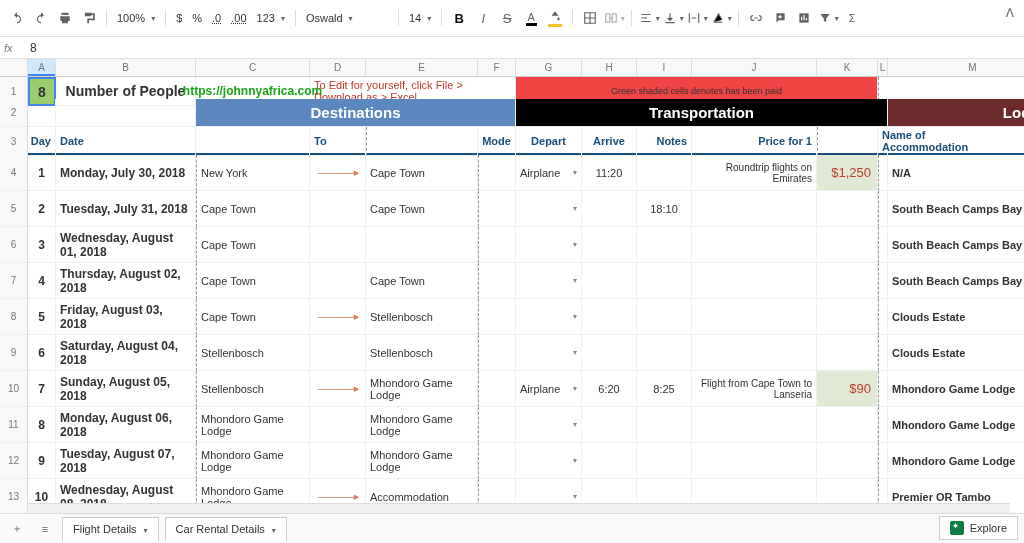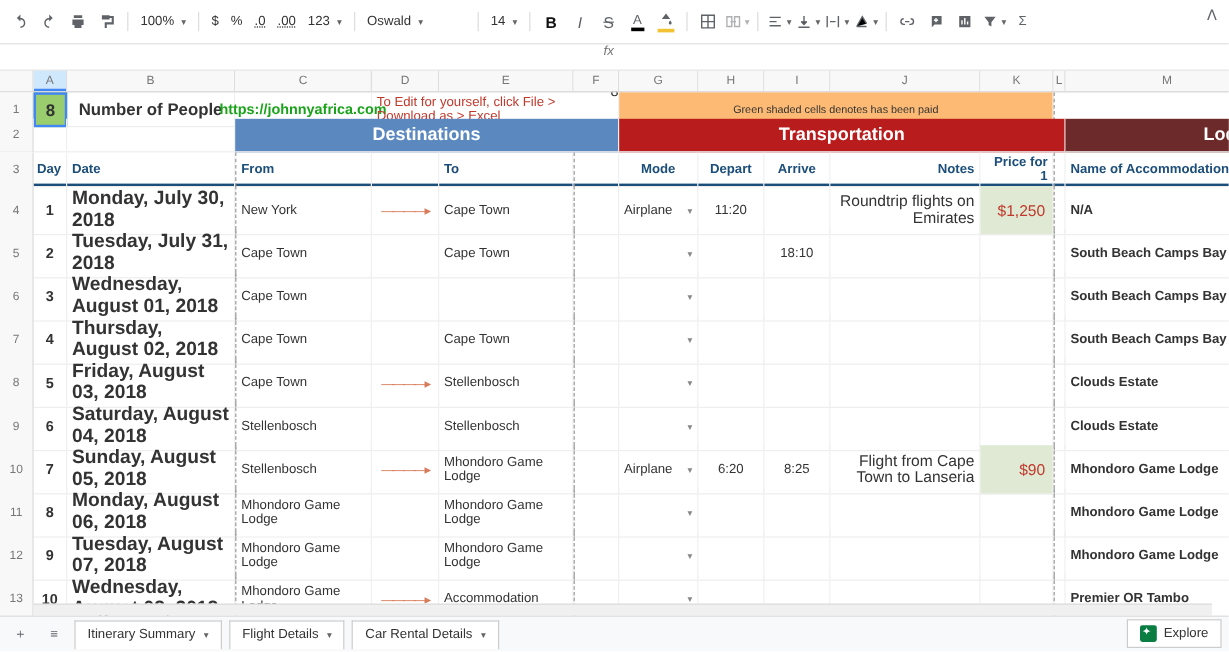--- a/index.html
+++ b/index.html
@@ -29,21 +29,21 @@
     height: 22px;
     min-width: 22px;
     color: #5f6368;
     cursor: pointer;
   }
   .tb-sep { width: 1px; min-width:1px; background:#ddd; margin: 0 4px; height:16px; }
   .tb-text { font-size: 11px; padding: 0 4px; display:flex; align-items:center; gap:3px; color:#333;}
   .tb-drop::after { content:"▾"; font-size:8px; margin-left:3px; color:#666; }
   .formula-bar {
     display:flex; align-items:center; height:22px; border-bottom:1px solid #e0e0e0;
-    padding: 0 4px; gap:20px;flex-direction:column;
+    padding: 0 4px; gap:8px;
   }
   .fx { font-style: italic; color:#777; font-size:11px; width:18px; }
   .cell-value { color:#333; font-size:12px; }
   .grid {
     position: relative;
   }
   .col-headers {
     display:grid;
     grid-template-columns: 28px 28px 140px 114px 56px 112px 38px 66px 55px 55px 125px 61px 10px 170px 13px;
     height:18px; border-bottom:1px solid #ccc;
@@ -69,38 +69,38 @@
     border-right:1px solid #f0f0f0; border-bottom:1px solid #eee;
     padding: 2px 4px; display:flex; align-items:center;
     font-size:11px;
     cursor:cell;
   }
   .row1 { height:22px; }
   .row1 .npeople { background:#9acd6e; border:2px solid #4285f4; font-weight:bold; font-size:14px; justify-content:center; font-family: "Helvetica Neue",Arial,sans-serif;}
   .row1 .nplabel { font-weight:bold; font-size:14px; justify-content:center; }
   .row1 .link { color:#1aa31a; font-weight:bold; font-size:12px; justify-content:center;}
   .row1 .redtext { color:#c0392b; font-size:11px; justify-content:center; }
-  .row1 .greennote { background:#fdba74; color:#333; font-size:9px; justify-content:center; text-align:center; }
+  .row1 .greennote { background:#ef4444; color:#333; font-size:9px; justify-content:center; text-align:center; }
   .row2 { height:28px; }
   .band {
     color:#fff; font-weight:bold; font-size:15px; justify-content:center;
   }
   .band.dest { background:#5b88bf; }
-  .band.trans { background:#b91c1c; }
+  .band.trans { background:#000000; }
   .band.lodg { background:#6d2a2a; justify-content:flex-end; padding-right:8px;}
   .row3 { height:28px; border-bottom:2px solid #1c4e7a; }
   .hdr { color:#1c4e7a; font-weight:bold; font-size:11px; }
   .right { justify-content:flex-end; text-align:right; }
   .center { justify-content:center; }
   .data-row { height:36px; }
   .data-row .day { font-weight:bold; font-size:12px; justify-content:center;}
-  .data-row .dt  { font-weight:bold; font-size:16px;}
+  .data-row .dt  { font-weight:bold; font-size:12px;}
   .data-row .loc { font-size:11px; color:#333;}
   .arrow { color:#d87b5a; letter-spacing:-2px; justify-content:center; }
-  .notes { font-size:13px; color:#333; justify-content:flex-end; text-align:right; line-height:1.1;}
+  .notes { font-size:10px; color:#333; justify-content:flex-end; text-align:right; line-height:1.1;}
   .price { background:#dfe9d4; color:#c0392b; font-weight:500; font-size:13px; justify-content:flex-end; padding-right:6px;}
   .acc { font-weight:bold; font-size:11px; }
   .dash-left { border-left:1px dashed #999; }
   .bottom-scroll {
     position:absolute; left:28px; right:14px; bottom:30px;
     height:10px; background:#f0f0f0; border-top:1px solid #ddd;
   }
   .tabs-bar {
     position:absolute; left:0; right:0; bottom:0;
     height:30px; background:#f8f9fa; border-top:1px solid #ddd;
@@ -277,21 +277,20 @@
       <div class="cell"></div>
       <div class="cell band dest" style="grid-column: span 4">Destinations</div>
       <div class="cell band trans" style="grid-column: span 6">Transportation</div>
       <div class="cell band lodg" style="grid-column: span 2">Lodging</div>
     </div>
 
     <div class="row row3">
       <div class="rh">3</div>
       <div class="cell hdr right">Day</div>
       <div class="cell hdr">Date</div>
-      <div class="cell hdr dash-left">From</div>
       <div class="cell"></div>
       <div class="cell hdr">To</div>
       <div class="cell dash-left"></div>
       <div class="cell hdr center">Mode</div>
       <div class="cell hdr center">Depart</div>
       <div class="cell hdr center">Arrive</div>
       <div class="cell hdr right">Notes</div>
       <div class="cell hdr right">Price for 1</div>
       <div class="cell dash-left"></div>
       <div class="cell hdr">Name of Accommodation</div>
@@ -511,24 +510,20 @@
   </div>
       </div>
   </div>
 </div>
 
 <div class="bottom-scroll"></div>
 
 <div class="tabs-bar">
   <div class="tab-add">＋</div>
   <div class="tab-menu">≡</div>
-  <div class="tab active">
-      <span>Itinerary Summary</span>
-      <span class="tdd"></span>
-    </div>
   <div class="tab">
       <span>Flight Details</span>
       <span class="tdd"></span>
     </div>
   <div class="tab">
       <span>Car Rental Details</span>
       <span class="tdd"></span>
     </div>
   <div class="explore">
       <span class="ico"></span>

